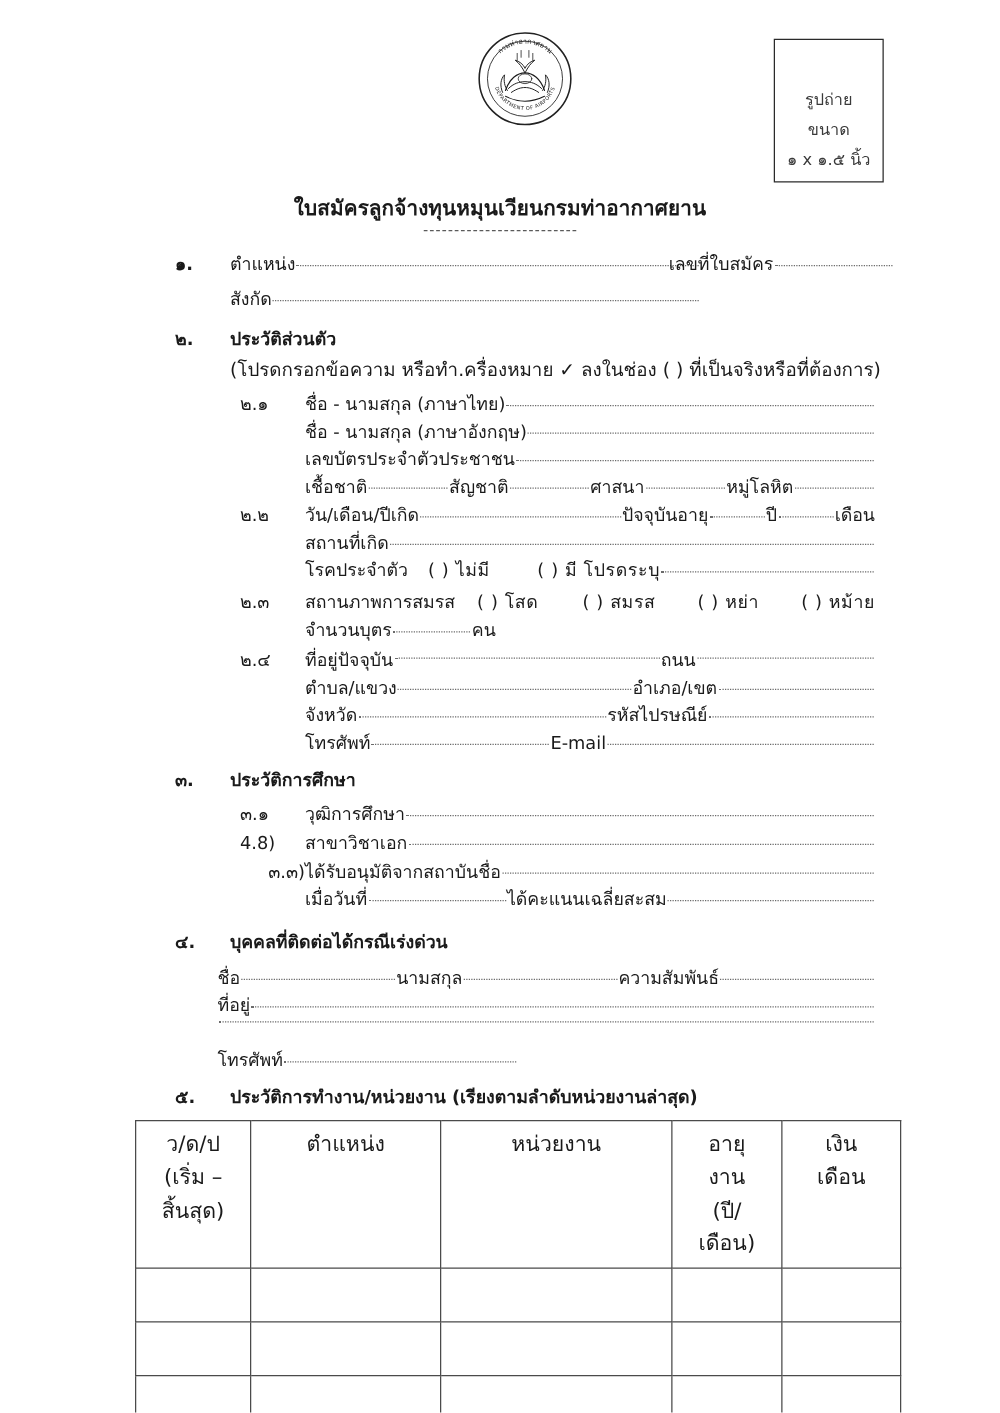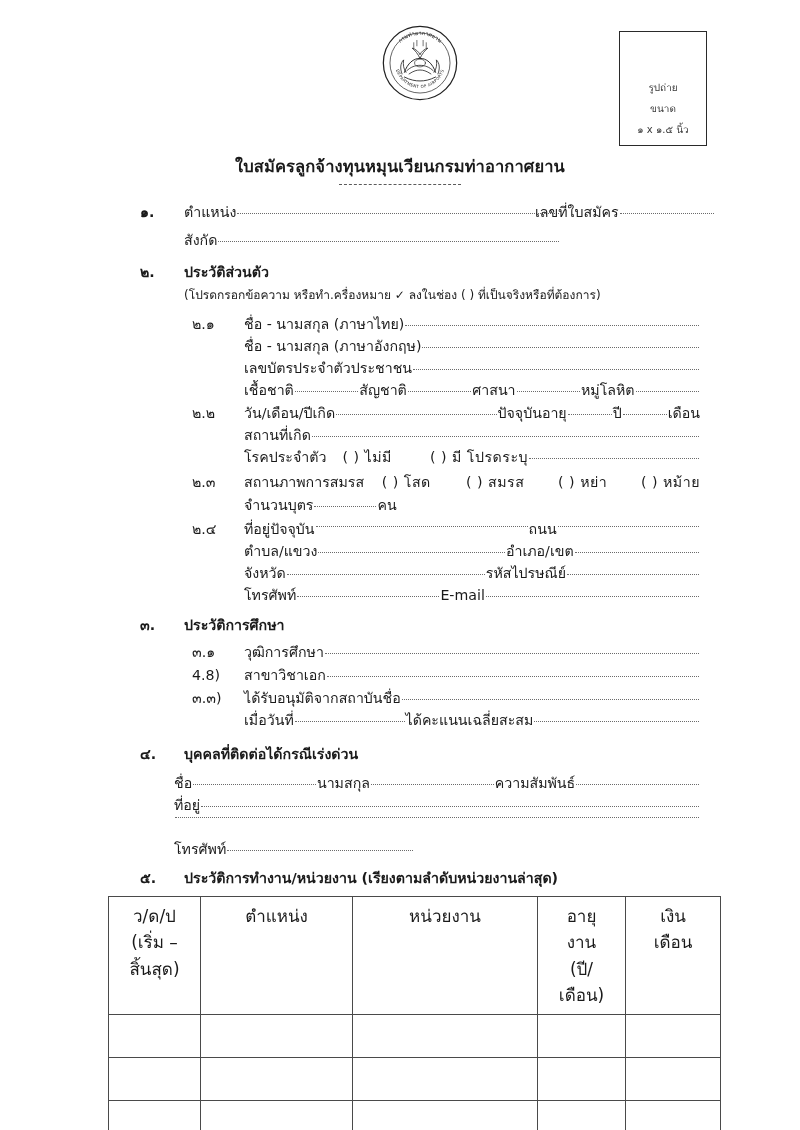--- a/index.html
+++ b/index.html
@@ -41,21 +41,21 @@
     border: 1.3px solid #2a2a2a;
     display: flex;
     flex-direction: column;
     align-items: center;
     justify-content: flex-end;
     padding-bottom: 10px;
     box-sizing: border-box;
   }
   .photo-box span {
     display: block;
-    font-size: 10px;
+    font-size: 13px;
     line-height: 1.0;
     margin-bottom: 11px;
     color: #3a3a3a;
     text-align: center;
   }
   .photo-box span:last-child { margin-bottom: 0; }
 
   
   .doc-title {
     position: absolute;
@@ -88,21 +88,21 @@
     width: 44px;
     flex: 0 0 44px;
     font-size: 14.2px;
   }
   .num.sub {
     width: 52px;
     flex: 0 0 52px;
   }
   .lbl { flex: 0 0 auto; }
   .bold { font-weight: bold; }
-  .small { font-size: 12px; }
+  .small { font-size: 15px; }
 
   
   .dots {
     flex: 1 1 auto;
     border-bottom: 1.5px dotted #6b6b6b;
     height: 0;
     position: relative;
     top: -3px;
     margin: 0 1px;
     min-width: 8px;
@@ -313,21 +313,21 @@
   <div class="row" style="left:192px; top:645px; width:508px;">
     <span class="num sub">๓.๑</span>
     <span class="lbl">วุฒิการศึกษา</span>
     <span class="dots"></span>
   </div>
   <div class="row" style="left:192px; top:668px; width:508px;">
     <span class="num sub">4.8)</span>
     <span class="lbl">สาขาวิชาเอก</span>
     <span class="dots"></span>
   </div>
-  <div class="row" style="left:192px; top:691px; width:508px;">
+  <div class="row" style="left:192px; top:691px; width:508px;text-align:right;">
     <span class="num sub">๓.๓)</span>
     <span class="lbl">ได้รับอนุมัติจากสถาบันชื่อ</span>
     <span class="dots"></span>
   </div>
   <div class="row" style="left:192px; top:713px; width:508px;text-align:center;">
     <span class="num sub"></span>
     <span class="lbl">เมื่อวันที่</span>
     <span class="dots" style="flex:2 1 auto"></span>
     <span class="lbl">ได้คะแนนเฉลี่ยสะสม</span>
     <span class="dots" style="flex:3 1 auto"></span>

